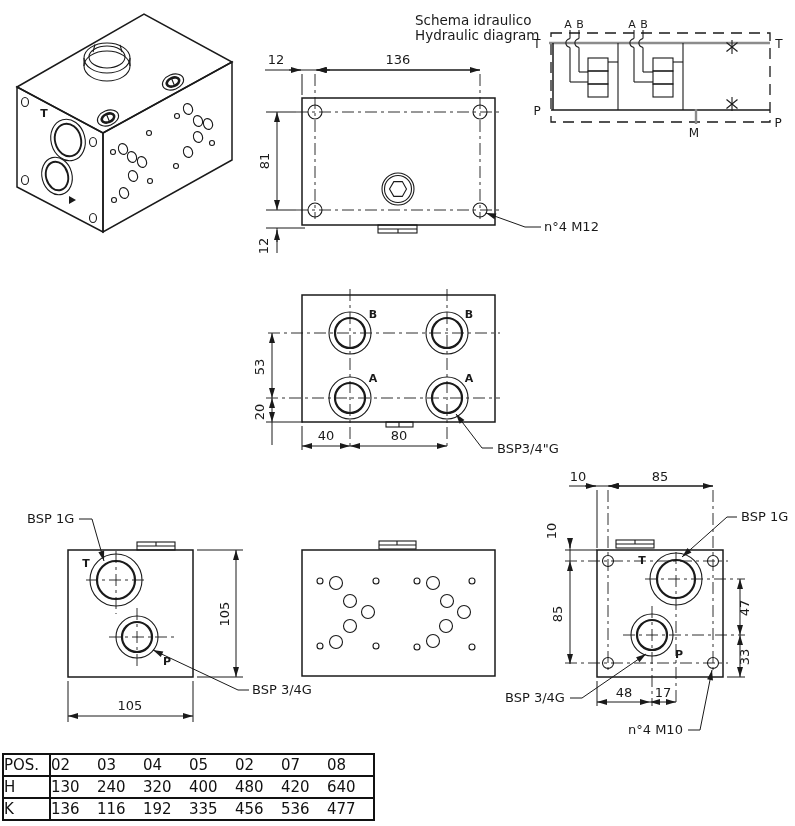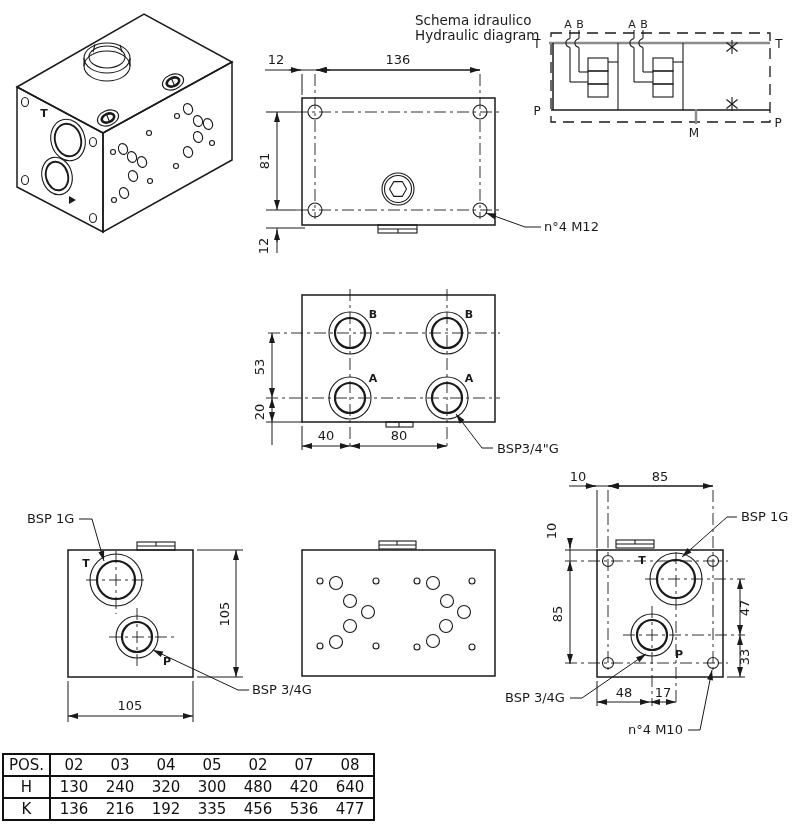--- a/index.html
+++ b/index.html
@@ -17,21 +17,21 @@
   .ttl{font-size:13.5px;}
   .dimtxt{font-size:13px;text-anchor:middle;}
   .portlbl{font-size:11px;font-weight:bold;text-anchor:middle;}
   .schlbl{font-size:12px;text-anchor:middle;}
   .ablbl{font-size:11px;text-anchor:middle;}
   marker{overflow:visible;}
   
   #dim-table{position:absolute;left:2px;top:753px;border:2px solid #111;display:grid;
     grid-template-columns:47px repeat(7,46px);background:#fff;
     font-family:"DejaVu Sans","Liberation Sans",sans-serif;font-size:15px;color:#111;}
-  #dim-table .cell{height:20px;line-height:20px;text-align:center;border-bottom:2px solid #111;}
+  #dim-table .cell{height:20px;line-height:20px;text-align:left;border-bottom:2px solid #111;}
   #dim-table .lastrow{border-bottom:none;}
   #dim-table .hcol{border-right:2px solid #111;}
 </style>
 </head>
 <body>
 
 <div id="sheet">
 <svg width="795" height="826" viewBox="0 0 795 826">
   <defs>
     <marker id="ae" markerWidth="12" markerHeight="8" refX="10" refY="4" orient="auto" markerUnits="userSpaceOnUse">
@@ -413,26 +413,26 @@
   <div class="cell">03</div>
   <div class="cell">04</div>
   <div class="cell">05</div>
   <div class="cell">02</div>
   <div class="cell">07</div>
   <div class="cell">08</div>
   <div class="cell hcol">H</div>
   <div class="cell">130</div>
   <div class="cell">240</div>
   <div class="cell">320</div>
-  <div class="cell">300</div>
+  <div class="cell">400</div>
   <div class="cell">480</div>
   <div class="cell">420</div>
   <div class="cell">640</div>
   <div class="cell hcol lastrow">K</div>
   <div class="cell lastrow">136</div>
-  <div class="cell lastrow">216</div>
+  <div class="cell lastrow">116</div>
   <div class="cell lastrow">192</div>
   <div class="cell lastrow">335</div>
   <div class="cell lastrow">456</div>
   <div class="cell lastrow">536</div>
   <div class="cell lastrow">477</div>
 </div>
 </div>
 
 </body></html>

